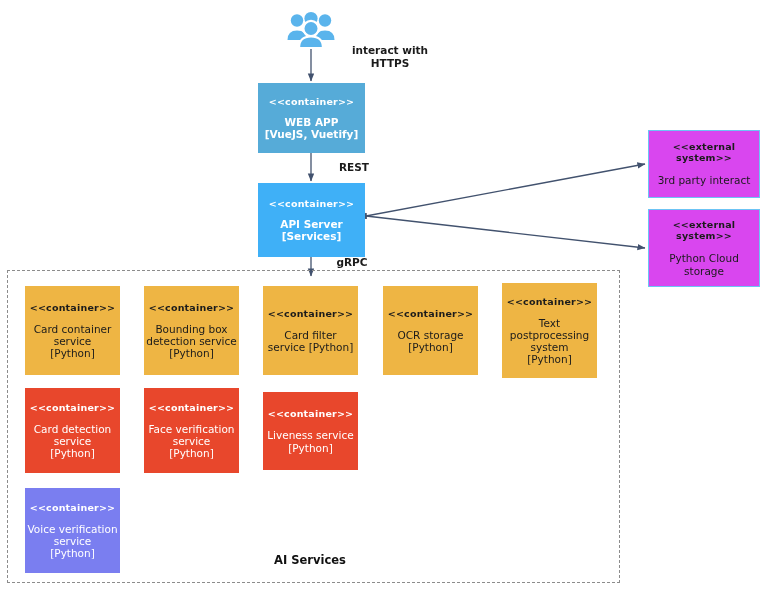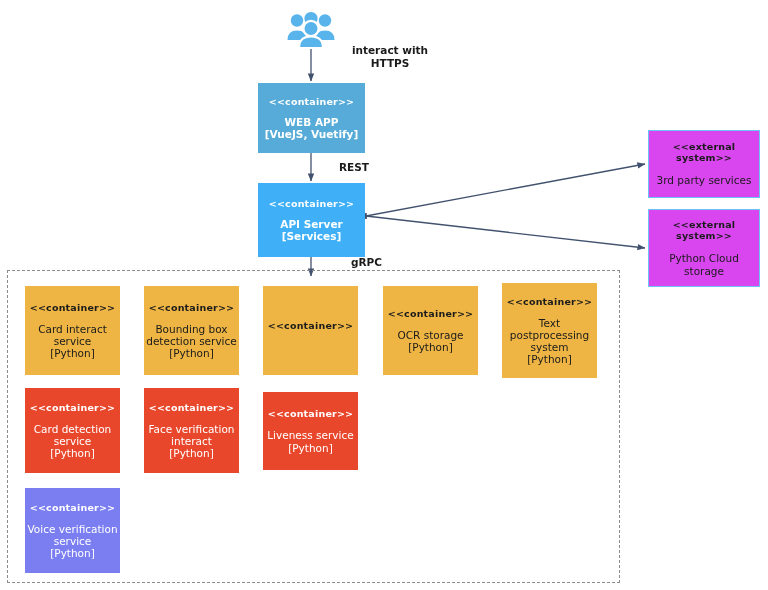--- a/index.html
+++ b/index.html
@@ -160,66 +160,69 @@
       <circle cx="25" cy="18.5" r="7.6" fill="#5ab4ec" stroke="#ffffff" stroke-width="2.2"></circle>
       <path d="M13 38 q0 -11.5 12 -11.5 q12 0 12 11.5 z" fill="#5ab4ec" stroke="#ffffff" stroke-width="2.2"></path>
     </svg>
   </div>
 
   <div class="edge-label" style="left:335px; top:44px; width:110px;">interact with
 HTTPS</div>
 
   <div class="edge-label" style="left:320px; top:161px; width:60px; text-align:left;margin-left:19px;">REST</div>
 
-  <div class="edge-label" style="left:322px; top:256px; width:60px; text-align:right;">gRPC</div>
+  <div class="edge-label" style="left:322px; top:256px; width:60px; text-align:center;">gRPC</div>
 
   <div class="node webapp" style="left:258px; top:83px; width:107px; height:70px;">
     <div class="stereo">&lt;&lt;container&gt;&gt;</div>
     <div class="title">WEB APP
 [VueJS, Vuetify]</div>
   </div>
 
   <div class="node apiserver" style="left:258px; top:183px; width:107px; height:74px;">
     <div class="stereo">&lt;&lt;container&gt;&gt;</div>
     <div class="title">API Server
 [Services]</div>
   </div>
 
   <div class="node extsys" style="left:648px; top:130px; width:112px; height:68px;">
     <div class="stereo">&lt;&lt;external
 system&gt;&gt;</div>
-    <div class="title">3rd party services</div>
+    <div class="title">3rd party interact</div>
   </div>
 
   <div class="node extsys" style="left:648px; top:209px; width:112px; height:78px;">
     <div class="stereo">&lt;&lt;external
 system&gt;&gt;</div>
     <div class="title">Python Cloud
 storage</div>
   </div>
 
   <div class="boundary" style="left:7px; top:270px; width:613px; height:313px;"></div>
 
+  <div class="boundary-label" style="left:220px; top:553px; width:180px;">AI Services</div>
 
   <div class="node svc-orange" style="left:25px; top:286px; width:95px; height:89px;">
     <div class="stereo">&lt;&lt;container&gt;&gt;</div>
-    <div class="title">Card interact
+    <div class="title">Card container
 service
 [Python]</div>
   </div>
 
   <div class="node svc-orange" style="left:144px; top:286px; width:95px; height:89px;">
     <div class="stereo">&lt;&lt;container&gt;&gt;</div>
     <div class="title">Bounding box
 detection service
 [Python]</div>
   </div>
 
   <div class="node svc-orange" style="left:263px; top:286px; width:95px; height:89px;">
     <div class="stereo">&lt;&lt;container&gt;&gt;</div>
+    <div class="title">Card filter
+service [Python]</div>
   </div>
 
   <div class="node svc-orange" style="left:383px; top:286px; width:95px; height:89px;">
     <div class="stereo">&lt;&lt;container&gt;&gt;</div>
     <div class="title">OCR storage
 [Python]</div>
   </div>
 
   <div class="node svc-orange" style="left:502px; top:283px; width:95px; height:95px;">
     <div class="stereo">&lt;&lt;container&gt;&gt;</div>
@@ -232,21 +235,21 @@
   <div class="node svc-red" style="left:25px; top:388px; width:95px; height:85px;">
     <div class="stereo">&lt;&lt;container&gt;&gt;</div>
     <div class="title">Card detection
 service
 [Python]</div>
   </div>
 
   <div class="node svc-red" style="left:144px; top:388px; width:95px; height:85px;">
     <div class="stereo">&lt;&lt;container&gt;&gt;</div>
     <div class="title">Face verification
-interact
+service
 [Python]</div>
   </div>
 
   <div class="node svc-red" style="left:263px; top:392px; width:95px; height:78px;">
     <div class="stereo">&lt;&lt;container&gt;&gt;</div>
     <div class="title">Liveness service
 [Python]</div>
   </div>
 
   <div class="node svc-purple" style="left:25px; top:488px; width:95px; height:85px;">

